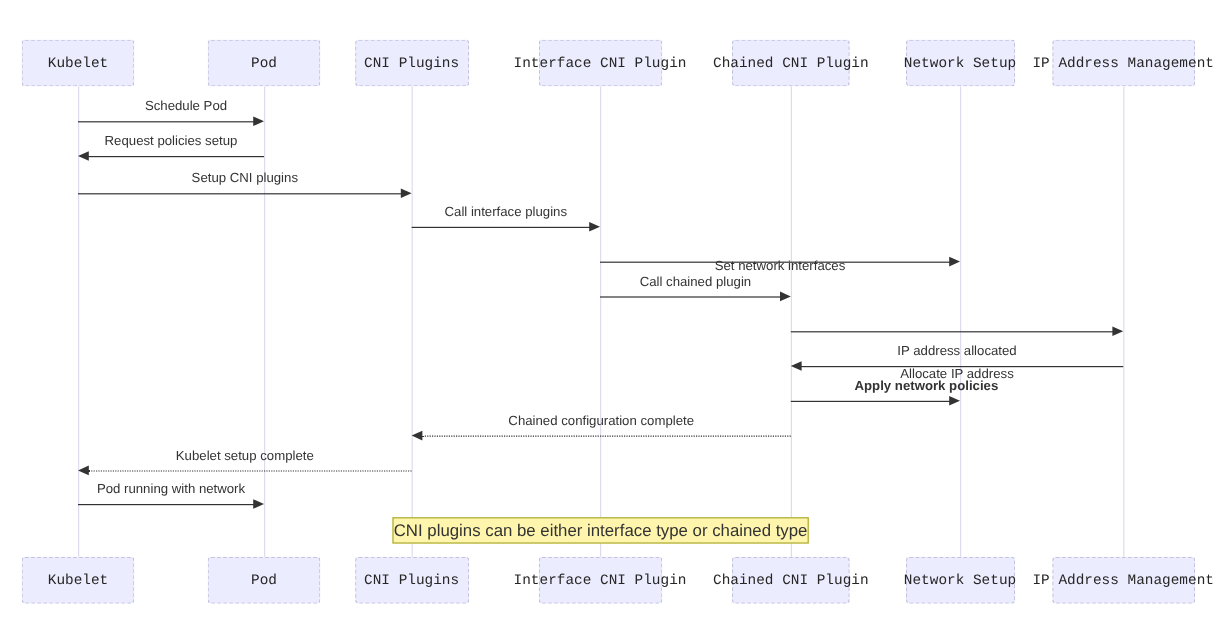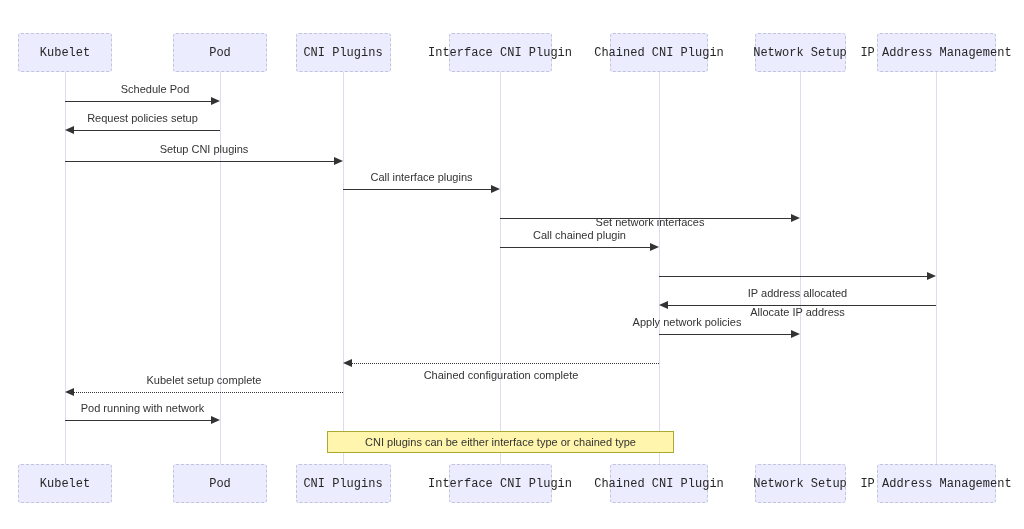--- a/index.html
+++ b/index.html
@@ -57,21 +57,21 @@
     white-space: nowrap;
   }
   .note-box {
     position: absolute;
     box-sizing: border-box;
     background: var(--note-fill, #FFF5AD);
     border: 1px solid var(--note-border, #AAAA33);
     display: flex;
     align-items: center;
     justify-content: center;
-    font-size: 11px;
+    font-size: 14px;
     color: var(--msg-text, #333333);
     white-space: nowrap;
   }
 </style>
 </head>
 <body>
 
 <div id="stage" style="--actor-fill: #ECECFF; --actor-border: #c3c3de; --lifeline: #dcdcee; --line: #333333; --text: #262626; --msg-text: #333333; --note-fill: #FFF5AD; --note-border: #AAAA33;">
     <div class="lifeline" style="left: 65px; top: 72px; height: 392px;"></div>
     <div class="actor-box" style="left: 18px; top: 33px; width: 94px;">Kubelet</div>
@@ -113,24 +113,24 @@
     <div class="arrowhead right" style="left: 650px; top: 243px;"></div>
     <div class="msg-label" style="left: 579.5px; top: 229px;">Call chained plugin</div>
     <div class="msg-line" style="left: 659px; top: 276px; width: 269px;"></div>
     <div class="arrowhead right" style="left: 927px; top: 272px;"></div>
     <div class="msg-label" style="left: 797.5px; top: 258px; margin-top: 48px;">Allocate IP address</div>
     <div class="msg-line" style="left: 667px; top: 305px; width: 269px;"></div>
     <div class="arrowhead left" style="left: 659px; top: 301px;"></div>
     <div class="msg-label" style="left: 797.5px; top: 287px;">IP address allocated</div>
     <div class="msg-line" style="left: 659px; top: 334px; width: 133px;"></div>
     <div class="arrowhead right" style="left: 791px; top: 330px;"></div>
-    <div class="msg-label" style="left: 687px; top: 316px;">Apply network policies</div>
+    <div class="msg-label" style="left: 772px; top: 316px; font-weight: bold;">Apply network policies</div>
     <div class="msg-line dashed" style="left: 351px; top: 363px; width: 308px;"></div>
     <div class="arrowhead left" style="left: 343px; top: 359px;"></div>
-    <div class="msg-label" style="left: 501px; top: 345px; margin-top: 24px;">Chained configuration complete</div>
+    <div class="msg-label" style="left: 501px; top: 345px;">Chained configuration complete</div>
     <div class="msg-line dashed" style="left: 73px; top: 392px; width: 270px;"></div>
     <div class="arrowhead left" style="left: 65px; top: 388px;"></div>
     <div class="msg-label" style="left: 204px; top: 374px;">Kubelet setup complete</div>
     <div class="msg-line" style="left: 65px; top: 420px; width: 147px;"></div>
     <div class="arrowhead right" style="left: 211px; top: 416px;"></div>
     <div class="msg-label" style="left: 142.5px; top: 402px; text-align: center;">Pod running with network</div>
     <div class="note-box" style="left: 327px; top: 431px; width: 347px; height: 22px;">CNI plugins can be either interface type or chained type</div>
   </div>
 
 </body></html>

